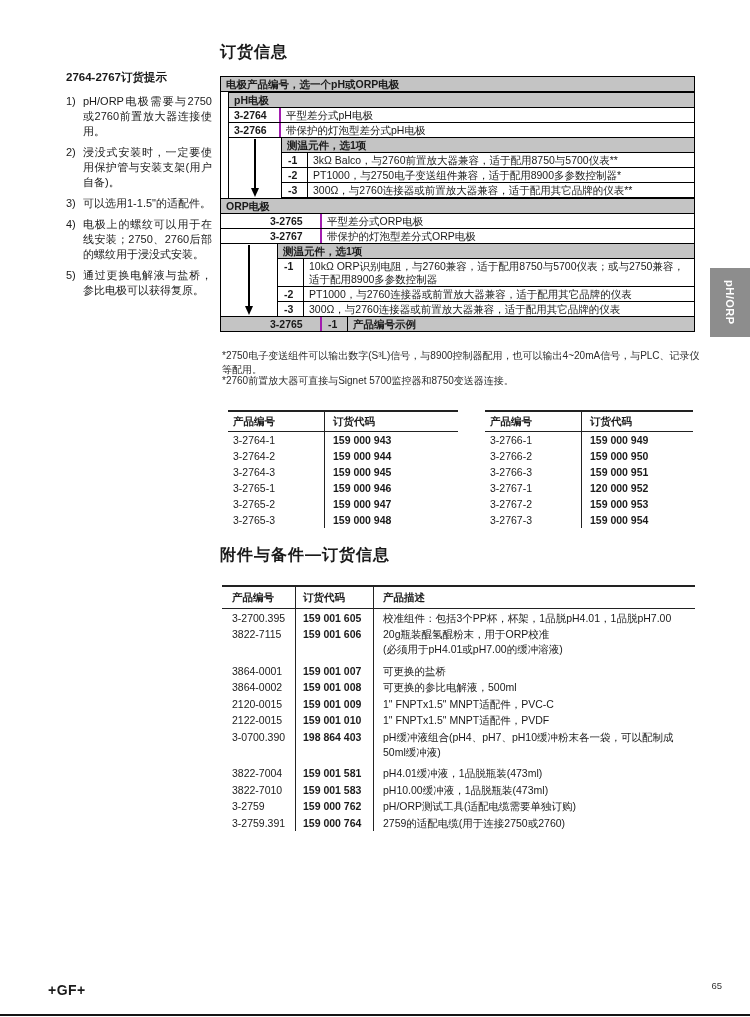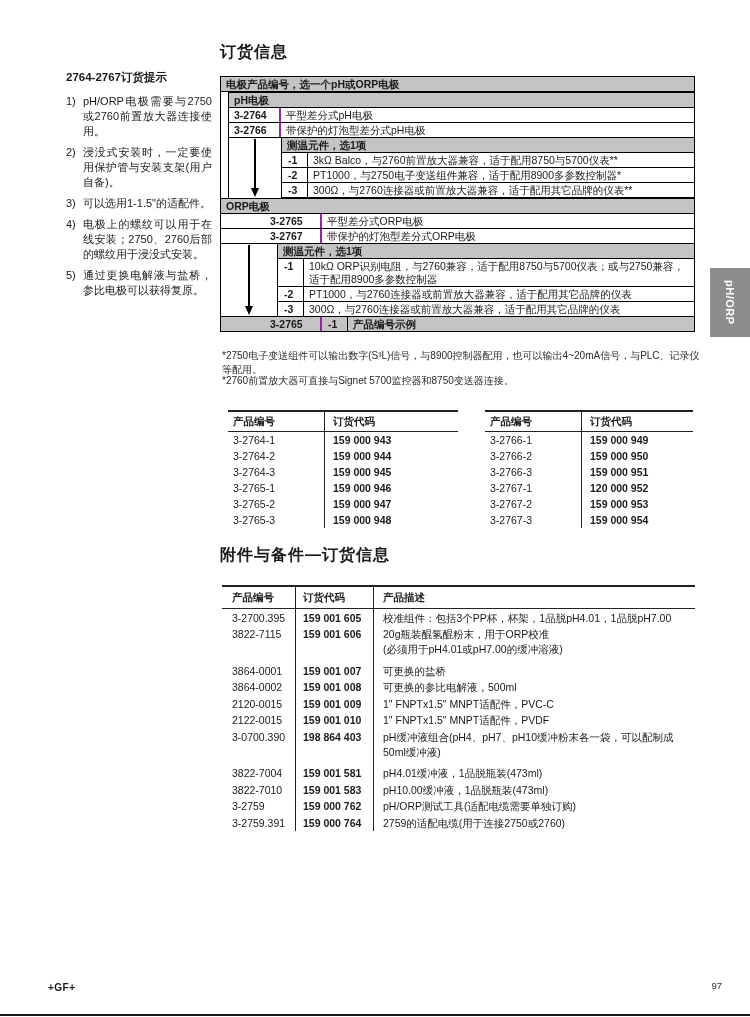--- a/index.html
+++ b/index.html
@@ -61,21 +61,21 @@
   .a-c1 { width:74px; flex:none; border-right:1px solid #222; padding:1.5px 0 0 10px; }
   .a-c2 { width:78px; flex:none; border-right:1px solid #222; padding:1.5px 0 0 7px; }
   .a-row .a-c2 { font-weight:bold; }
   .a-c3 { flex:1; padding:1.5px 0 0 9px; }
   .a-head > div { padding-top:3px; padding-bottom:3px; }
   .a-row.gap > div { padding-bottom:5px; }
   
   .side-tab { position:absolute; right:0; top:268px; width:40px; height:69px; background:#8d8d8d;
     color:#fff; font-size:11px; font-weight:bold; display:flex; align-items:center; justify-content:center;
     writing-mode:vertical-rl; letter-spacing:0.5px; }
-  .brand { position:absolute; left:48px; top:982px; font-size:10px; font-weight:bold; letter-spacing:0.5px; }
+  .brand { position:absolute; left:48px; top:982px; font-size:14px; font-weight:bold; letter-spacing:0.5px; }
   .pagenum { position:absolute; right:28px; top:980px; font-size:9.5px; color:#333; }
   .bottom-rule { position:absolute; left:0; top:1014px; width:750px; height:2px; background:#151515; }
 </style>
 </head>
 <body>
 
 <div class="page">
 
   <div class="notes">
     <div class="notes-title">2764-2767订货提示</div>
@@ -326,16 +326,16 @@
       <div class="a-c1">3-2759.391</div>
       <div class="a-c2">159 000 764</div>
       <div class="a-c3">
           <div>2759的适配电缆(用于连接2750或2760)</div>
         </div>
     </div>
   </div>
 
   <div class="side-tab">pH/ORP</div>
   <div class="brand">+GF+</div>
-  <div class="pagenum">97</div>
+  <div class="pagenum">65</div>
   <div class="bottom-rule"></div>
 
 </div>
 
 </body></html>

